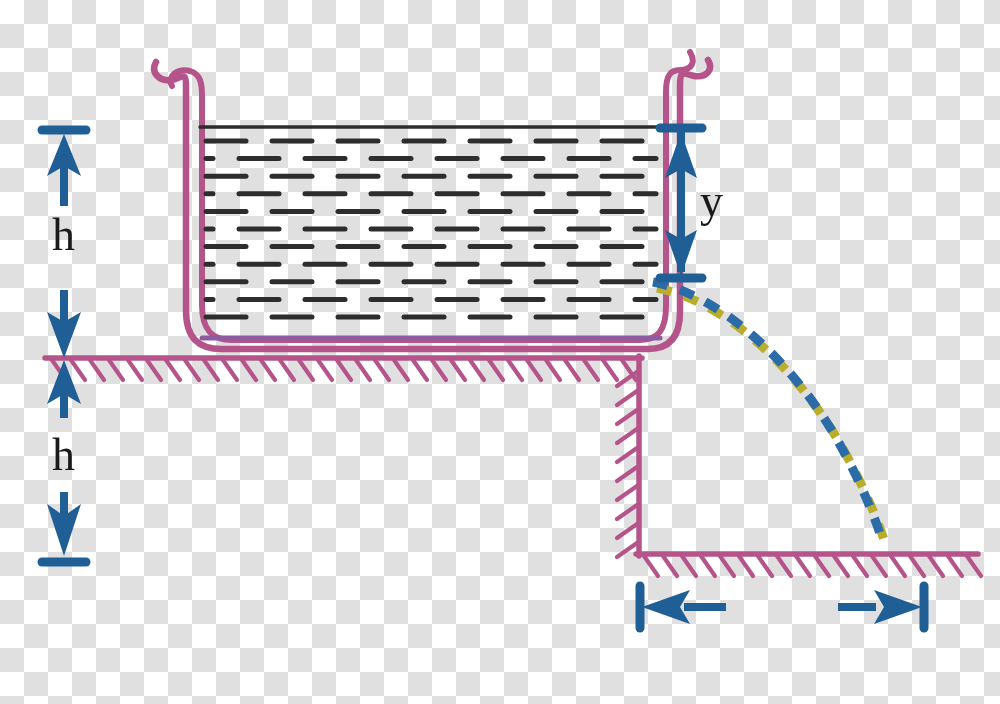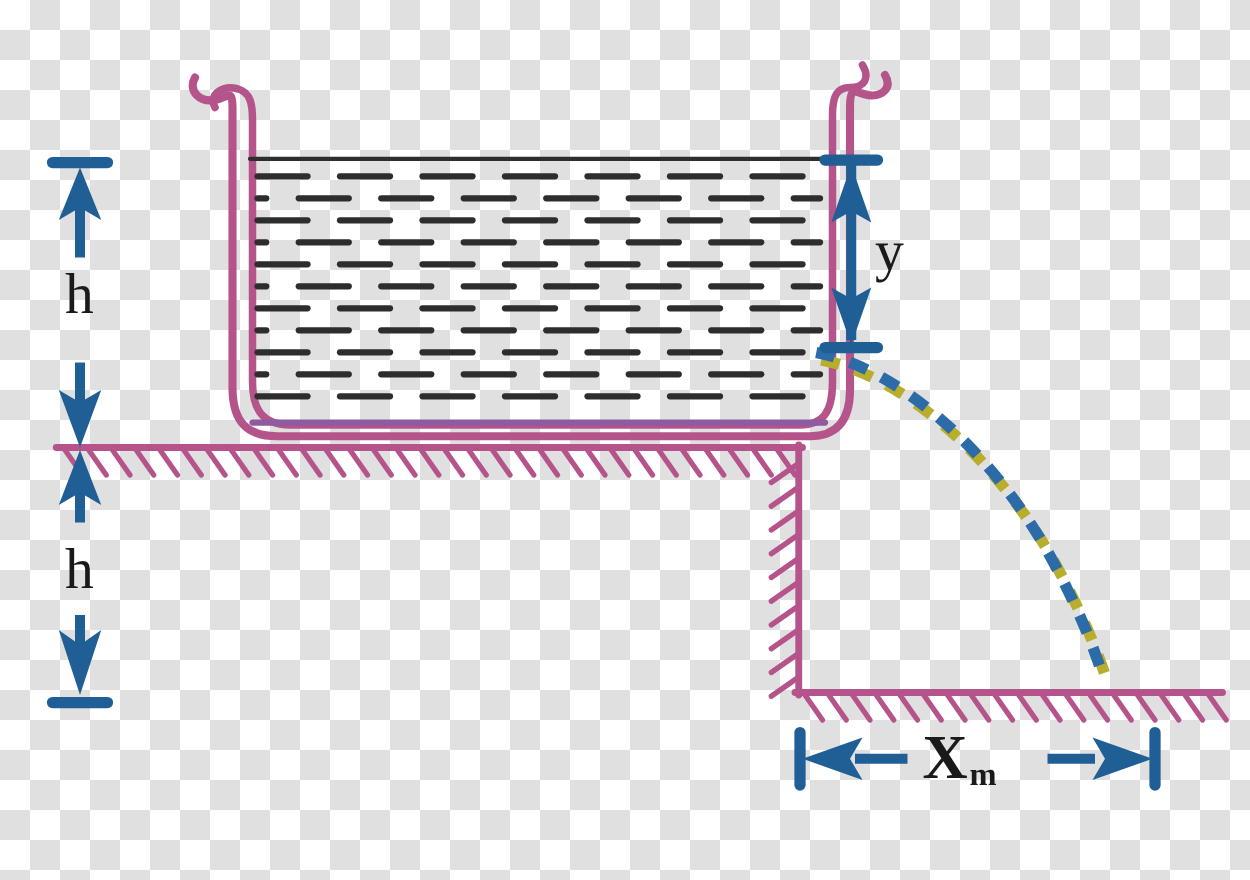--- a/index.html
+++ b/index.html
@@ -285,17 +285,14 @@
       <path d="M 924 586 L 924 628" stroke-width="9" stroke-linecap="round"></path>
     </g>
   </svg>
 
   <div class="lbl" id="label-h-top">h</div>
 
   <div class="lbl" id="label-h-bot">h</div>
 
   <div class="lbl" id="label-y">y</div>
 
-  <div class="lbl" id="label-xm">
-    <span>X</span><span class="sub">m</span>
-  </div>
 
 </div>
 
 </body></html>

